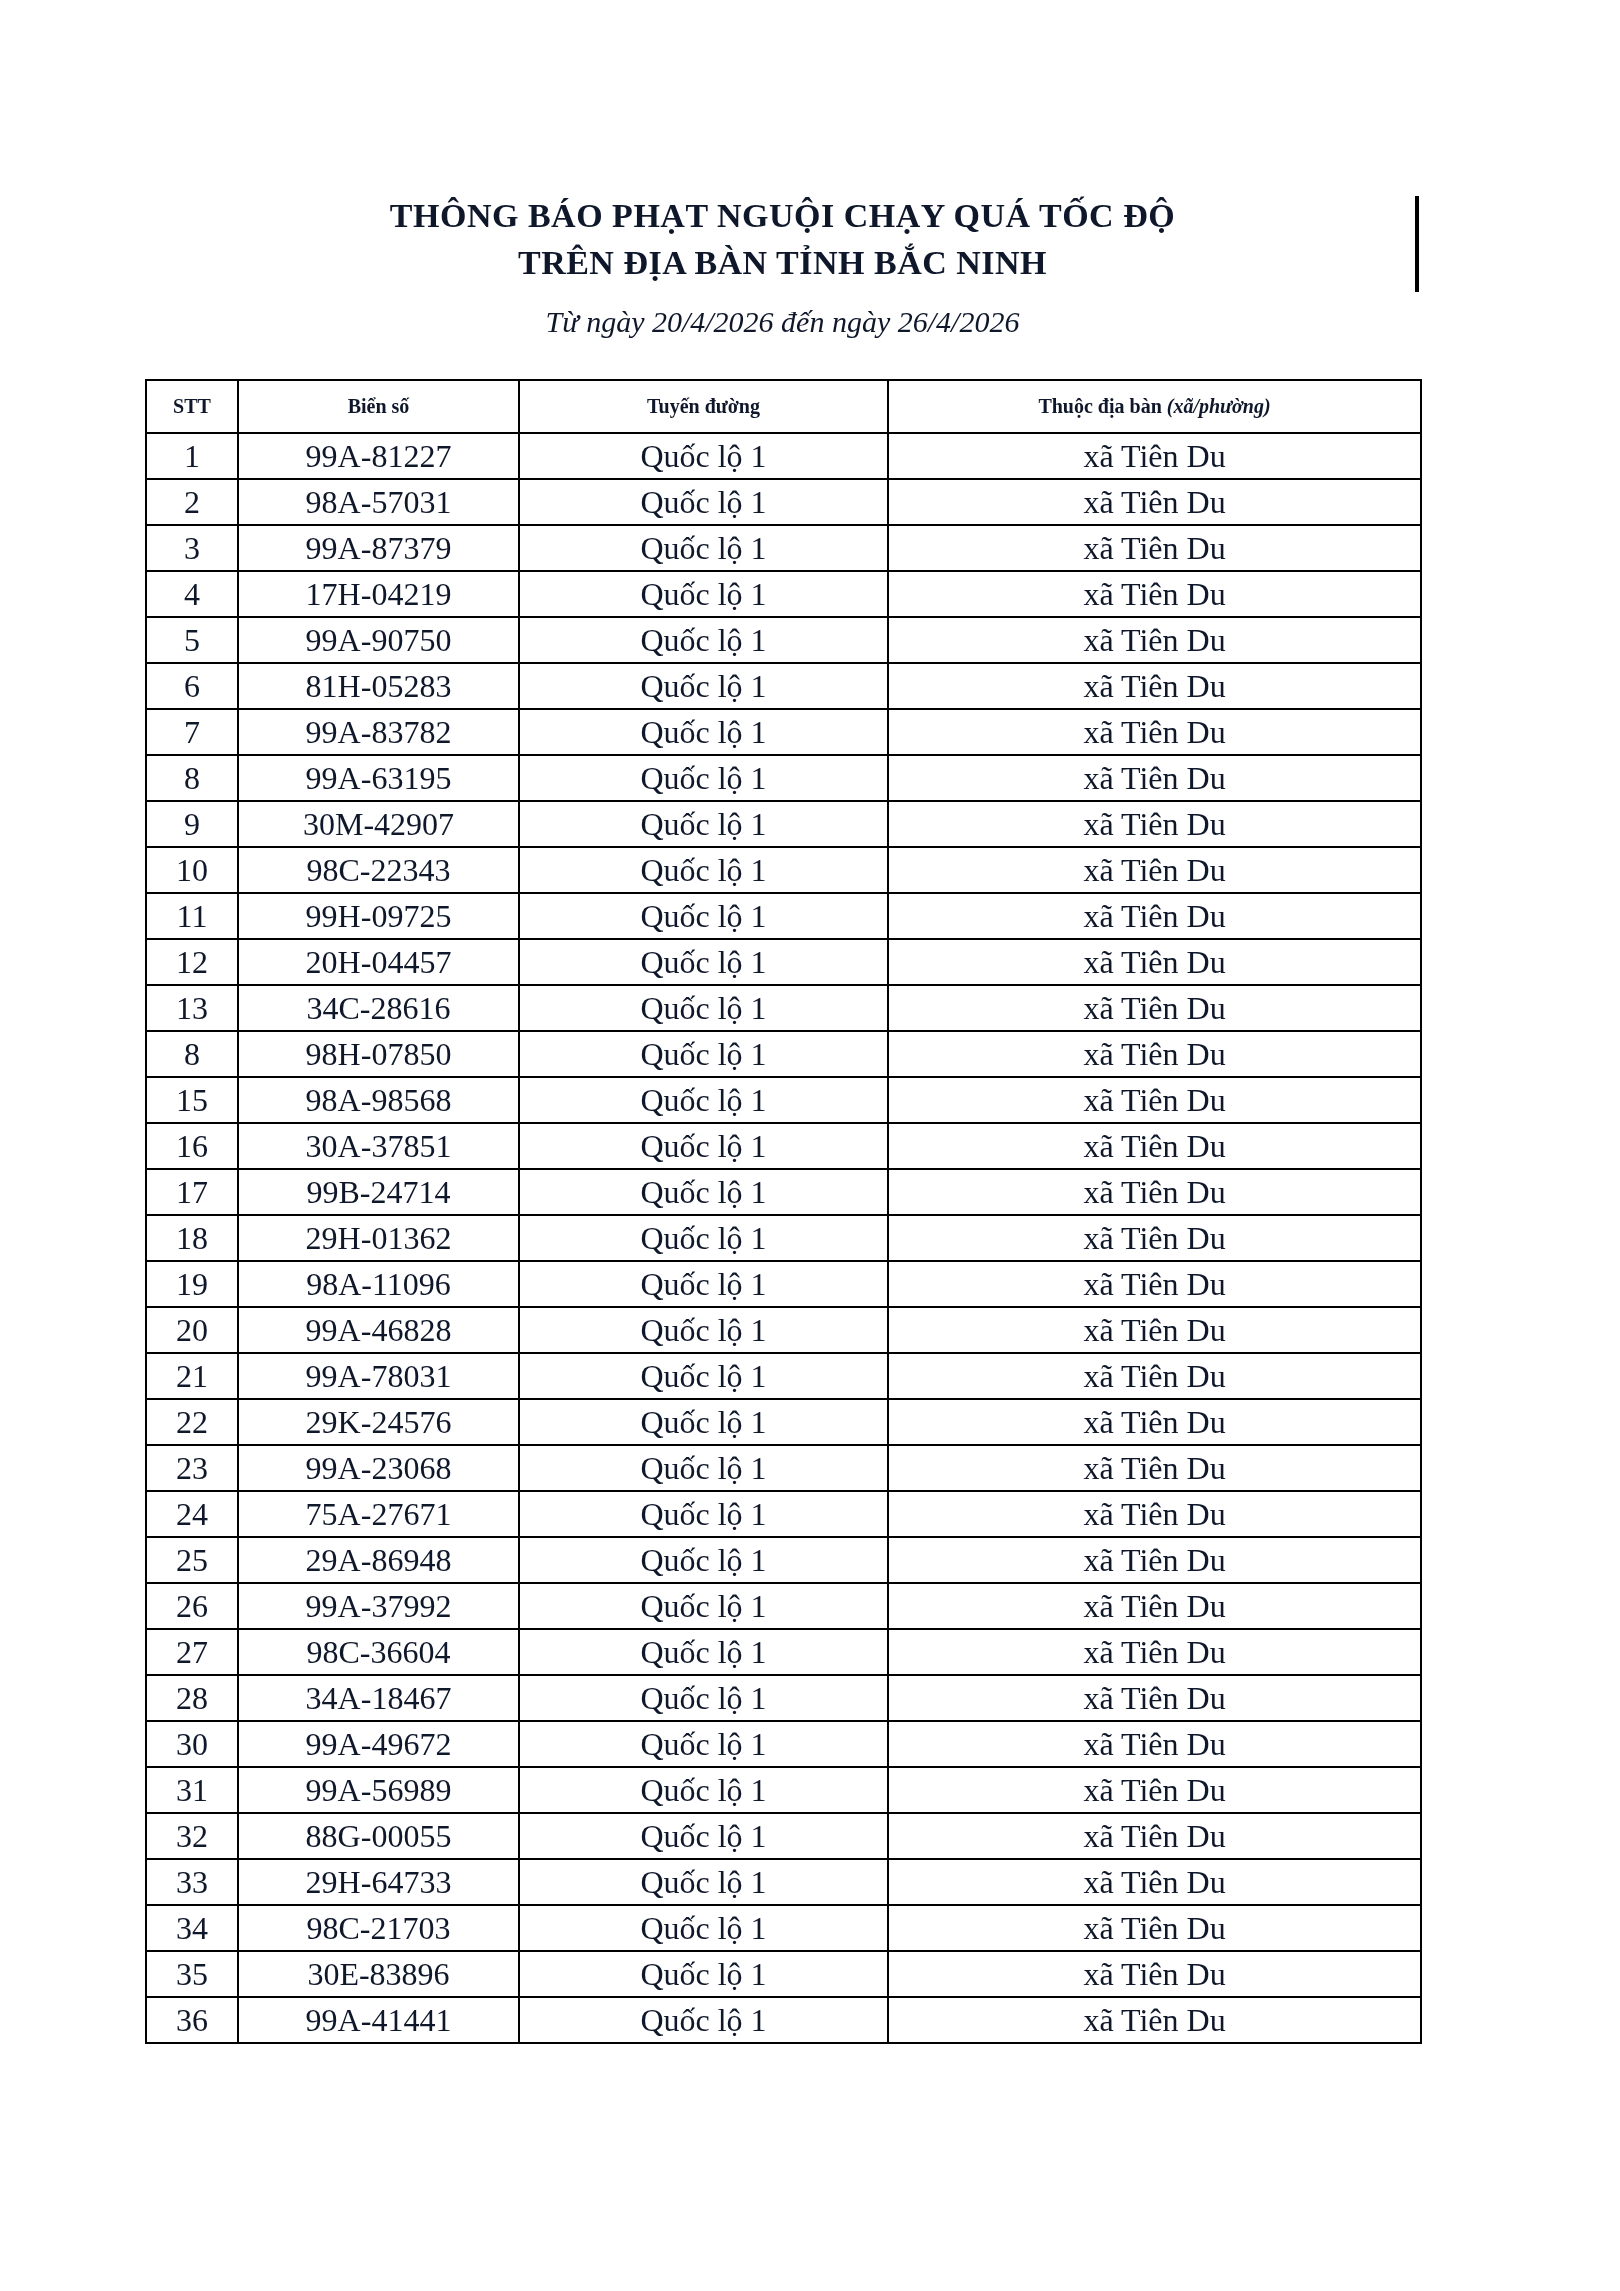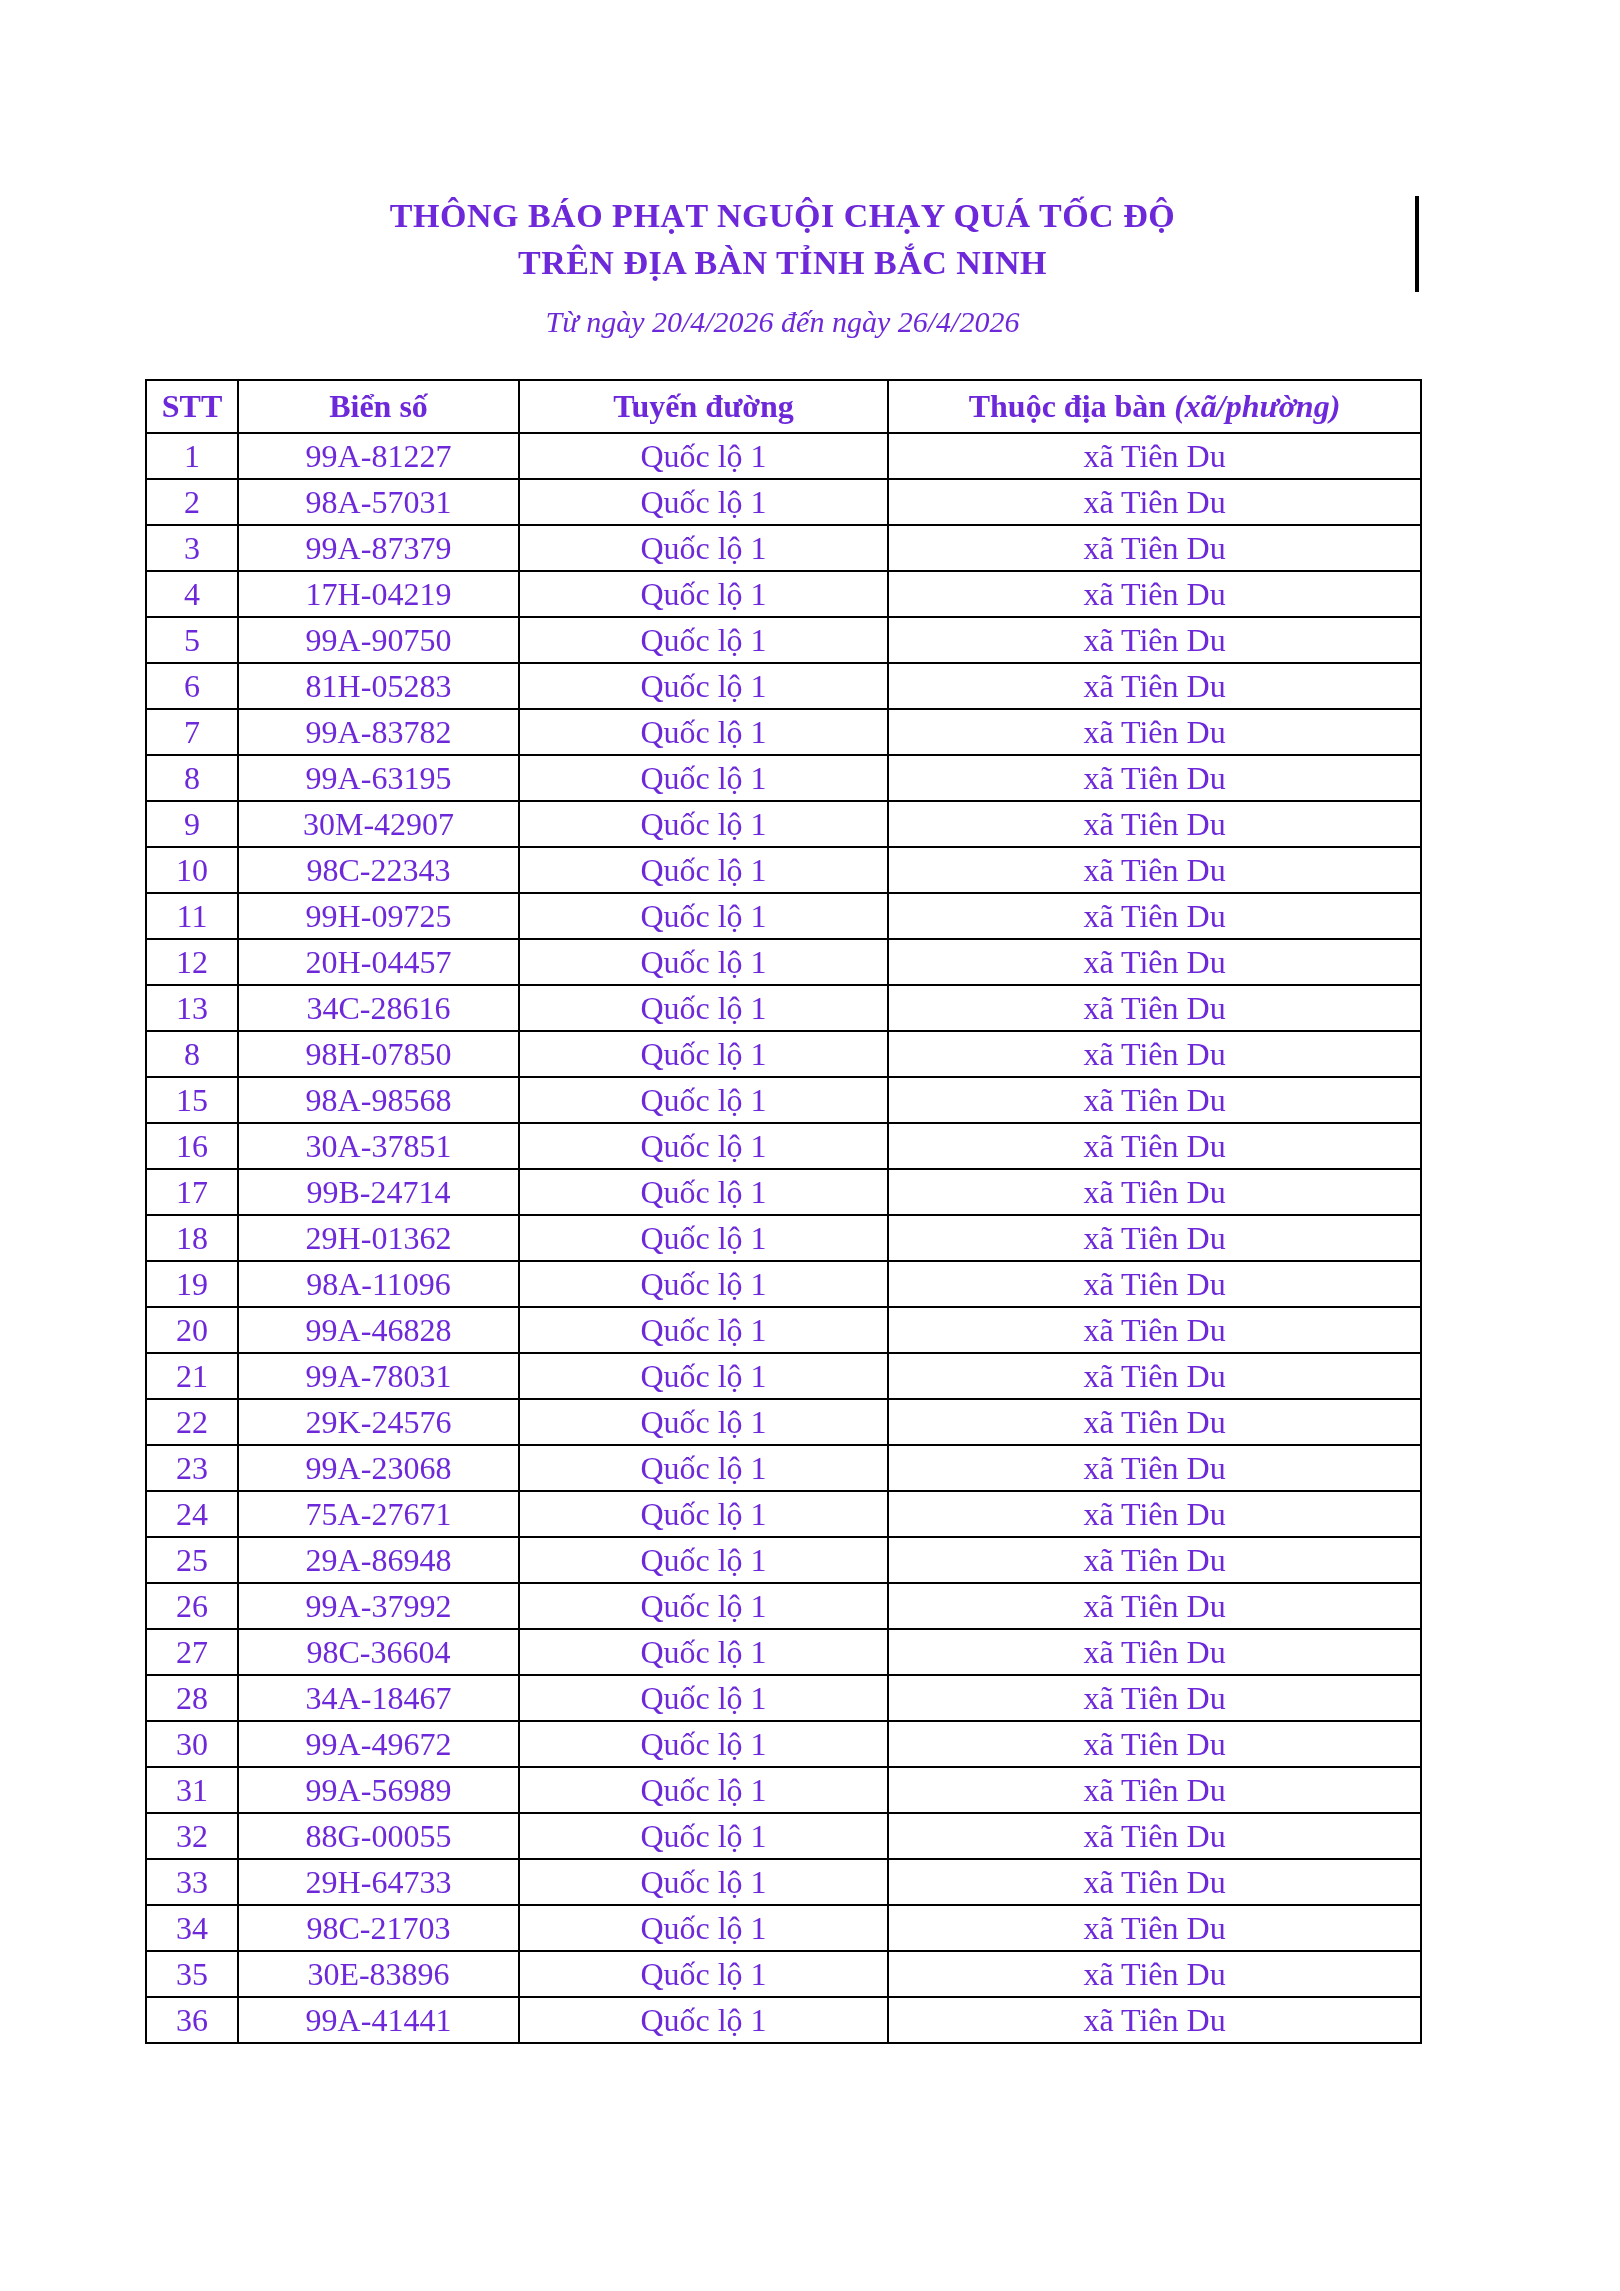--- a/index.html
+++ b/index.html
@@ -5,21 +5,21 @@
   html, body {
     margin: 0;
     padding: 0;
     background: #ffffff;
   }
   .page {
     position: relative;
     width: 1620px;
     height: 2292px;
     background: #ffffff;
-    color: #6d28d9;
+    color: #0f172a;
     font-family: "Liberation Serif", "DejaVu Serif", serif;
     overflow: hidden;
   }
   .title-block {
     position: absolute;
     left: 145px;
     top: 192px;
     width: 1275px;
     text-align: center;
   }
@@ -62,21 +62,21 @@
     text-align: center;
     vertical-align: middle;
     padding: 0;
     overflow: hidden;
     white-space: nowrap;
   }
   table.tbl thead tr { height: 53px; }
   table.tbl tbody tr { height: 46px; }
   table.tbl th {
     font-weight: bold;
-    font-size: 32px;
+    font-size: 20px;
   }
   .hdr-note {
     font-style: italic;
     font-weight: bold;
   }
 </style>
 </head>
 <body>
 
 <div class="page">

